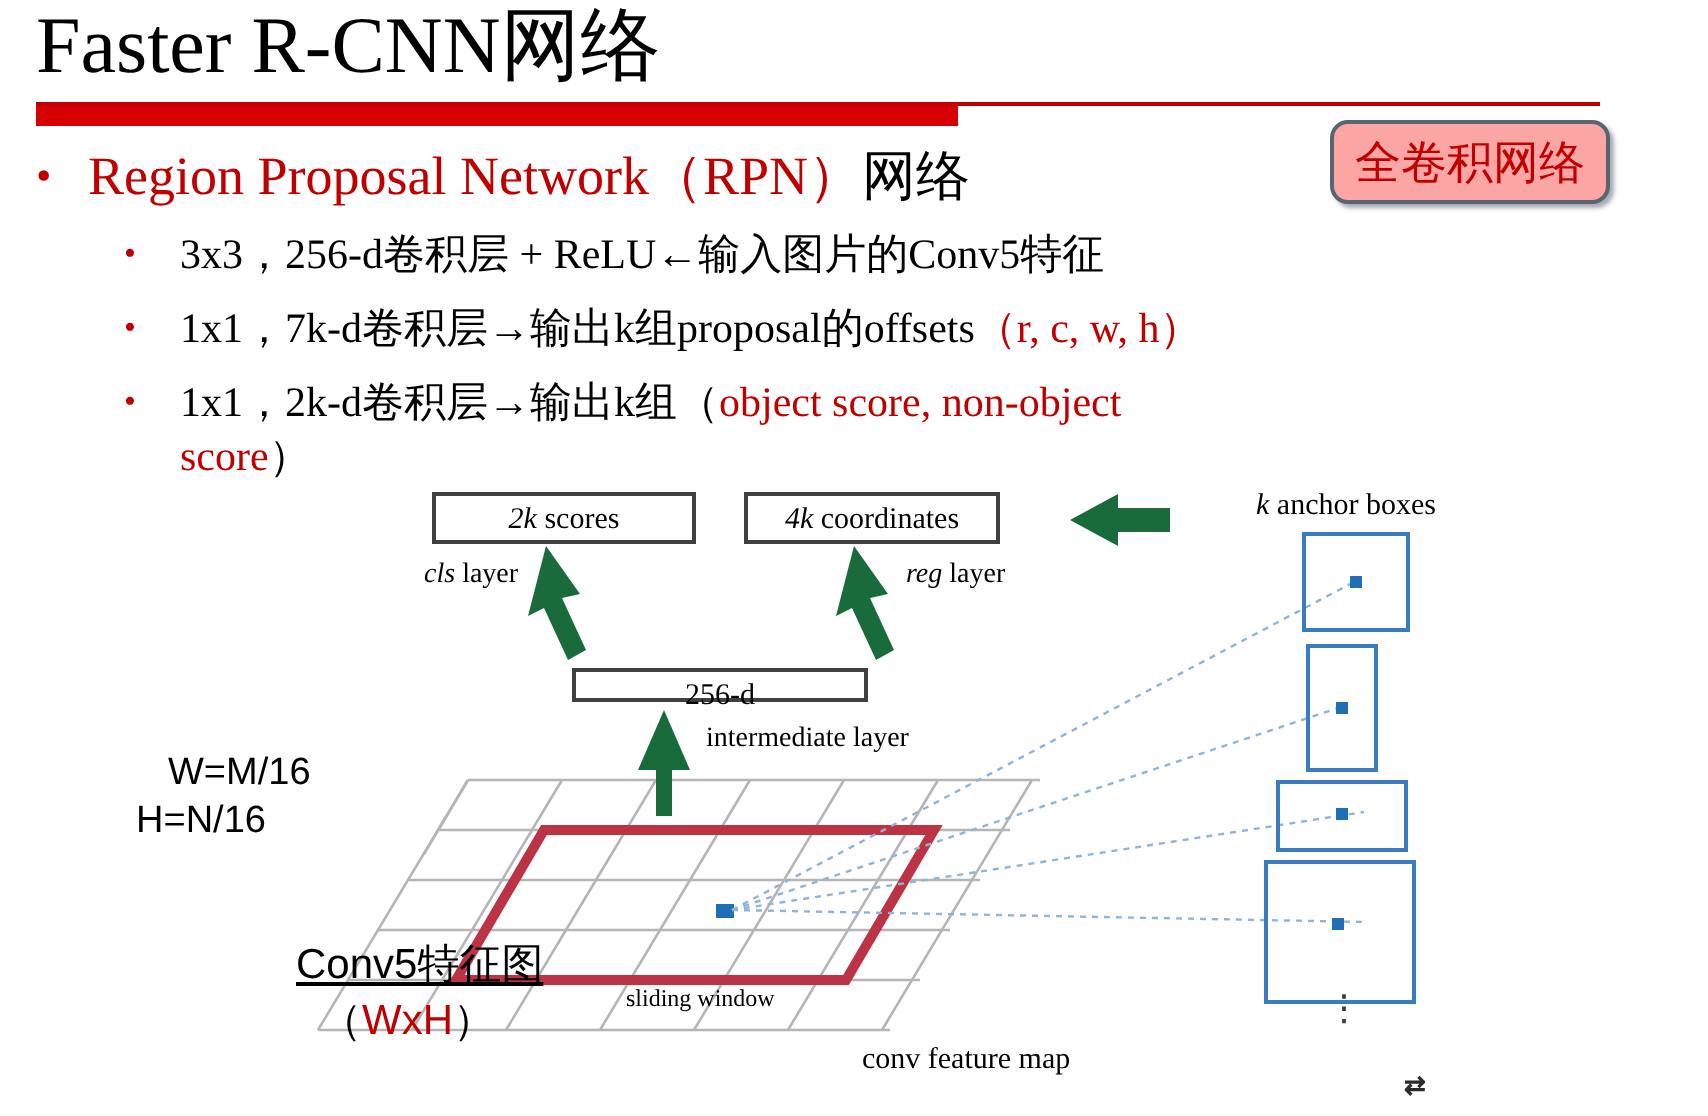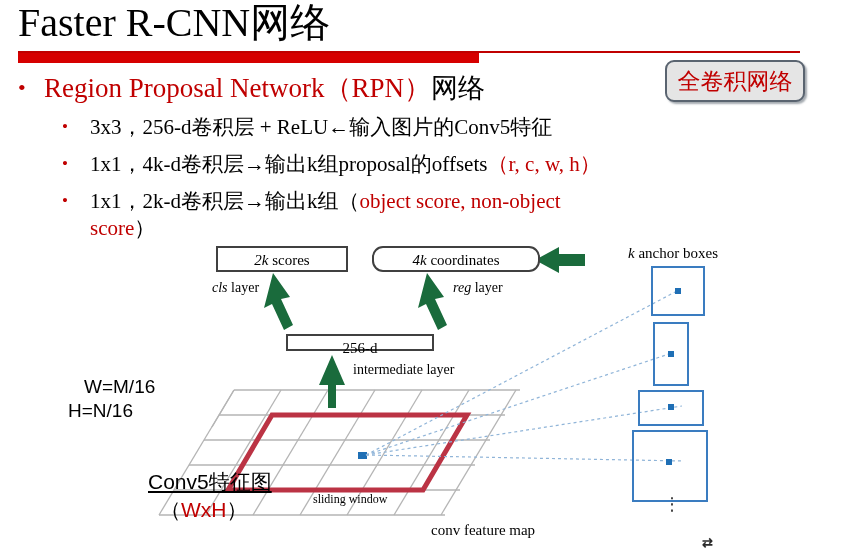--- a/index.html
+++ b/index.html
@@ -80,21 +80,21 @@
   }
   .red { color: #c00000; }
 
   
   #callout-fcn {
     position: absolute;
     left: 665px;
     top: 60px;
     width: 140px;
     height: 42px;
-    background: #e5e5e5;
+    background: #fca5a5;
     border: 2px solid #5a6470;
     border-radius: 9px;
     box-shadow: 2px 2px 2px rgba(90,100,112,0.55);
     color: #c00000;
     font-size: 23px;
     line-height: 40px;
     text-align: center;
     box-sizing: border-box;
   }
 
@@ -181,21 +181,21 @@
 
 <div class="bullet-l1" style="top:72px">
   <span class="dot">•</span><span>Region Proposal Network（RPN）</span><span class="cn">网络</span>
 </div>
 
 <div class="bullet-l2" style="top:113px">
   <span class="dot">•</span><span>3x3，256-d卷积层 + ReLU←输入图片的Conv5特征</span>
 </div>
 
 <div class="bullet-l2" style="top:150px">
-  <span class="dot">•</span><span>1x1，4k-d卷积层→输出k组proposal的offsets</span><span class="red">（r, c, w, h）</span>
+  <span class="dot">•</span><span>1x1，7k-d卷积层→输出k组proposal的offsets</span><span class="red">（r, c, w, h）</span>
 </div>
 
 <div class="bullet-l2" style="top:187px">
   <span class="dot">•</span><span>1x1，2k-d卷积层→输出k组（</span><span class="red">object score, non-object</span>
 </div>
 
 <div class="bullet-l2" style="top:214px; left:90px">
   <span class="red">score</span><span>）</span>
 </div>
 
@@ -244,21 +244,21 @@
 
   <polygon points="427,273 444,297 435,299 447,325 438,330 426,304 418,308" fill="#1a6b3c"></polygon>
 
   <polygon points="535,260 559,247 559,254 585,254 585,266 559,266 559,273" fill="#1a6b3c"></polygon>
 </svg>
 
 <div class="dbox" style="left:216px; top:246px; width:132px; height:26px; line-height:24px;">
   <i>2k</i><span> scores</span>
 </div>
 
-<div class="dbox" style="left:372px; top:246px; width:168px; height:26px; line-height:24px;border-radius:11px;">
+<div class="dbox" style="left:372px; top:246px; width:128px; height:26px; line-height:24px;">
   <i>4k</i><span> coordinates</span>
 </div>
 
 <div class="dbox" style="left:286px; top:334px; width:148px; height:17px; line-height:24px;">
   <span>256-d</span>
 </div>
 
 <div class="dlabel" style="left:212px; top:280px;">
   <i>cls</i><span> layer</span>
 </div>

